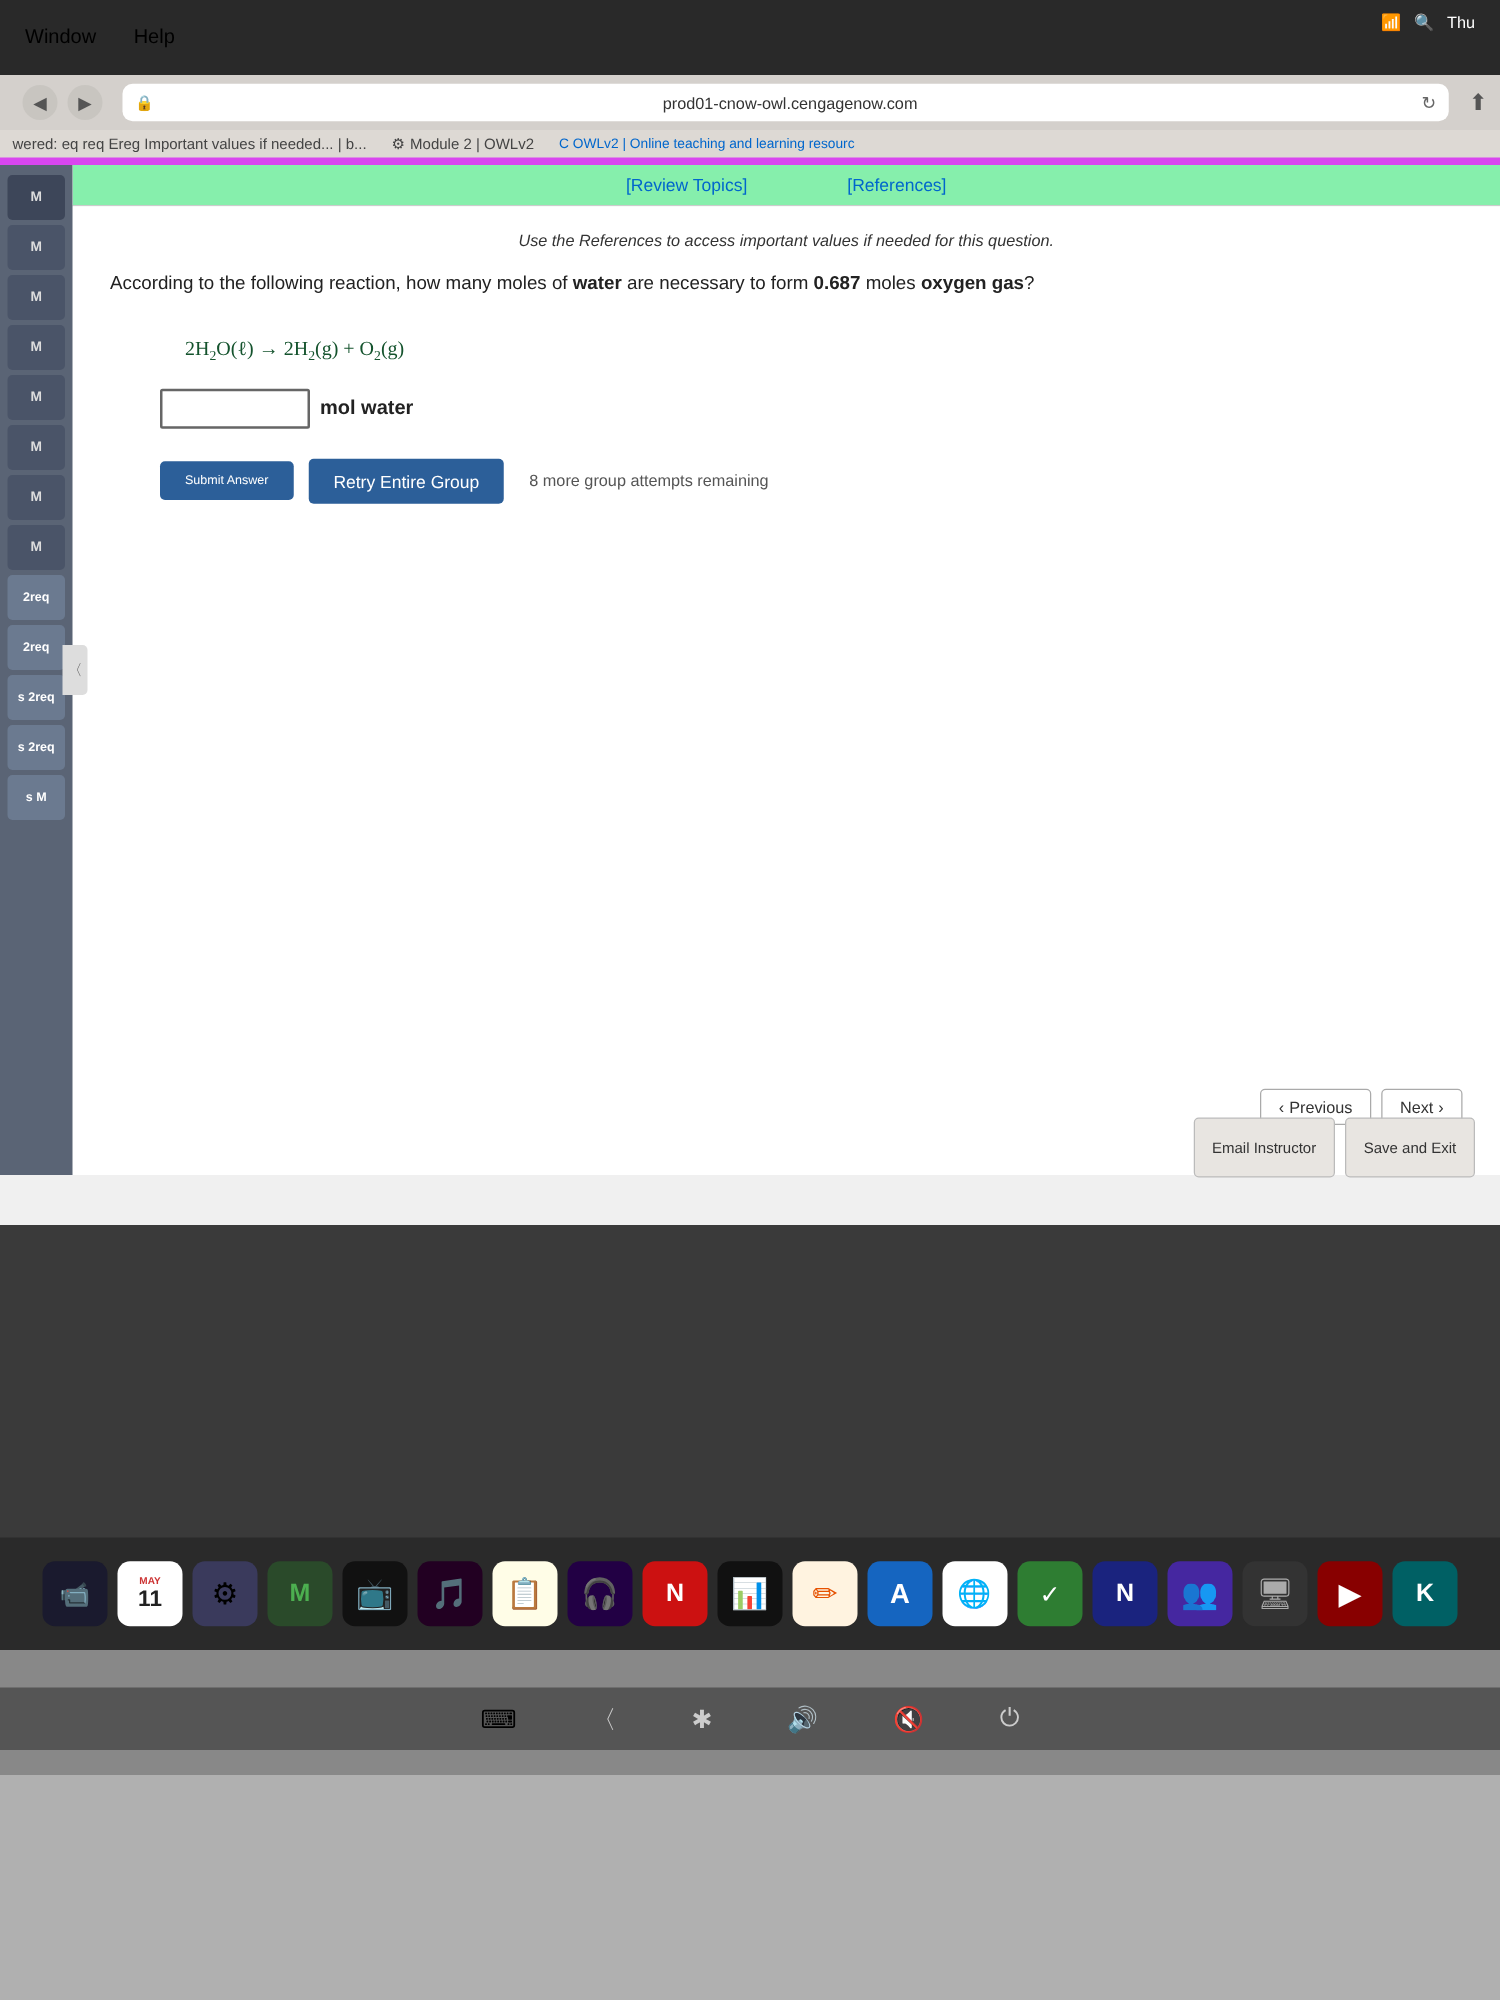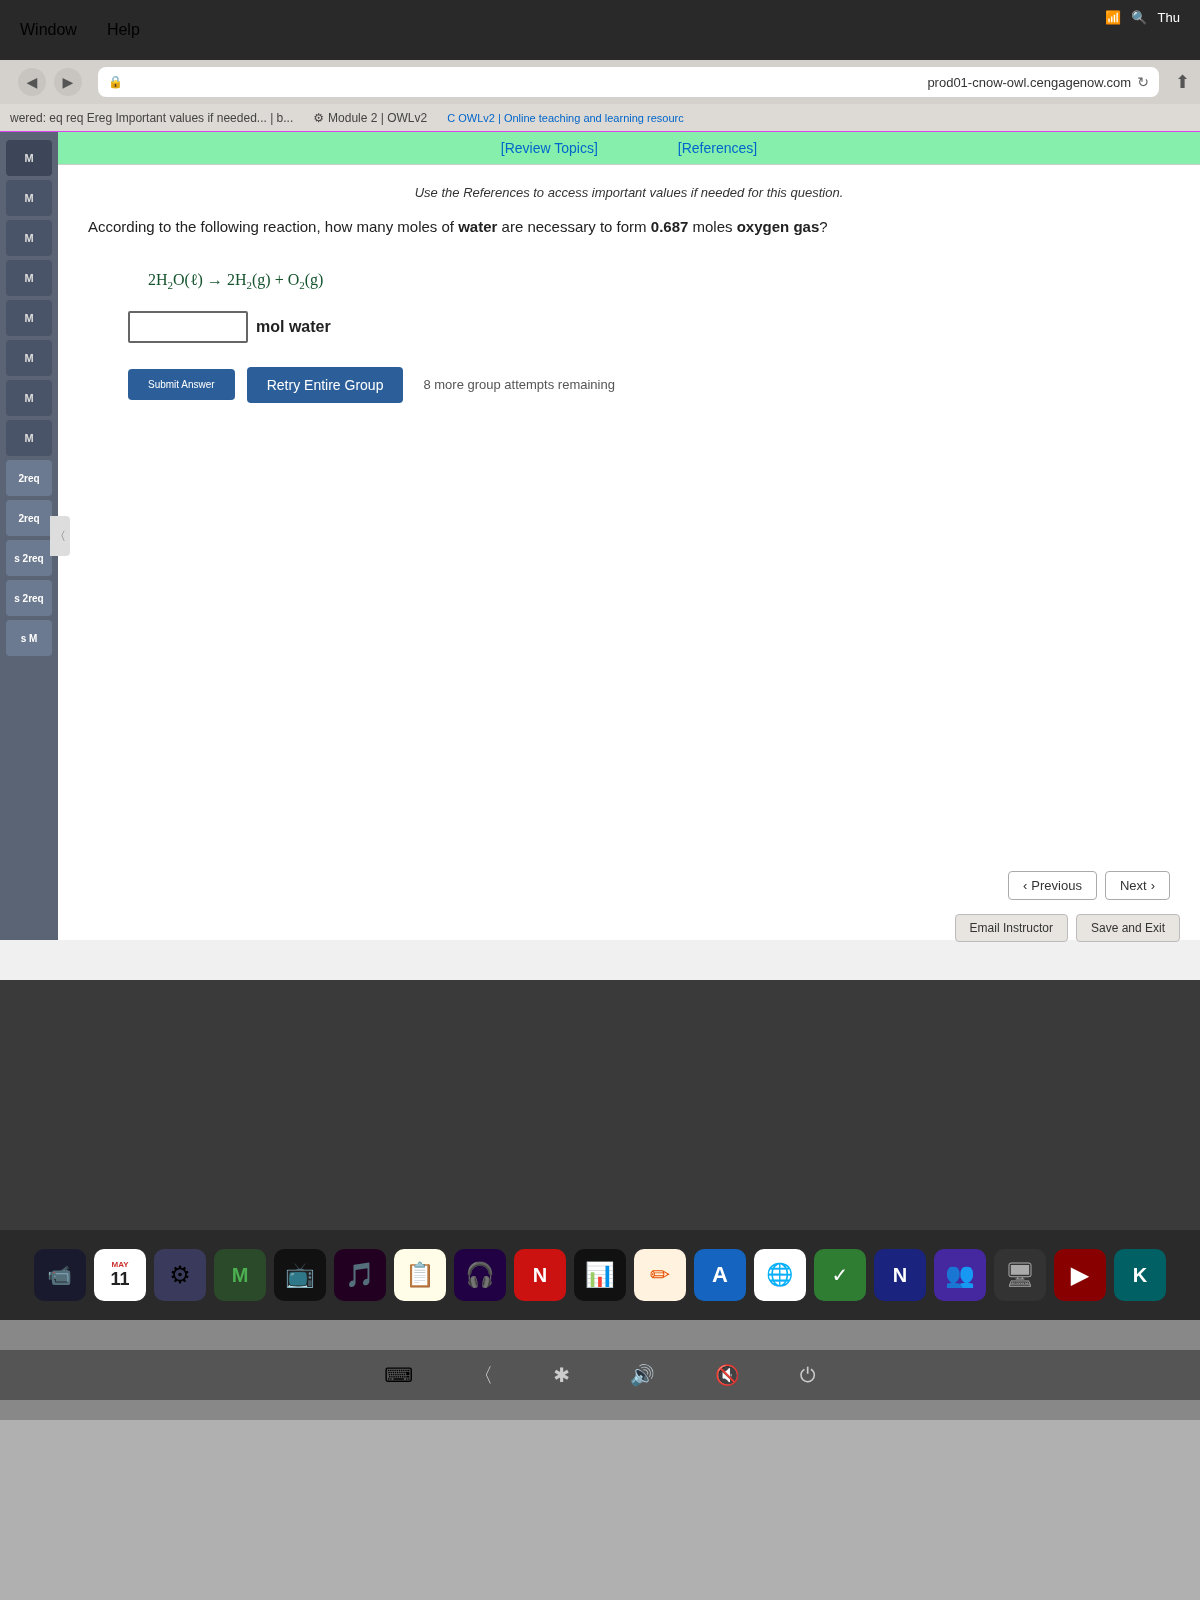--- a/index.html
+++ b/index.html
@@ -48,21 +48,21 @@
       width: 1200px;
       height: 920px;
       background: #f0f0f0;
       border-radius: 0;
     }
 
     .address-text {
       font-size: 13px;
       color: #333;
       flex: 1;
-      text-align: right;
+      text-align: center;
     }
 
     .lock-icon {
       color: #555;
       font-size: 12px;
       margin-right: 4px;
     }
 
     
     .page-content {
@@ -253,21 +253,21 @@
       cursor: pointer;
       display: flex;
       align-items: center;
       gap: 4px;
     }
 
     .action-btn {
       background: #e8e5e1;
       border: 1px solid #bbb;
       border-radius: 4px;
-      padding: 6px 14px;
+      padding: 16px 14px;
       font-size: 12px;
       color: #333;
       cursor: pointer;
     }
 
     
     .dock-area {
       position: absolute;
       bottom: 280px;
       left: 0;
@@ -359,21 +359,21 @@
     
     .bookmarks-row {
       background: #ddd9d4;
       height: 28px;
       display: flex;
       align-items: center;
       padding: 0 10px;
       gap: 20px;
       font-size: 12px;
       color: #444;
-      border-bottom: 1px solid #d946ef;
+      border-bottom: 6px solid #d946ef;
     }
 
     .sub {
       font-size: 11px;
       vertical-align: sub;
     }
 
     .top-browser-bar {
       display: flex;
       align-items: center;

